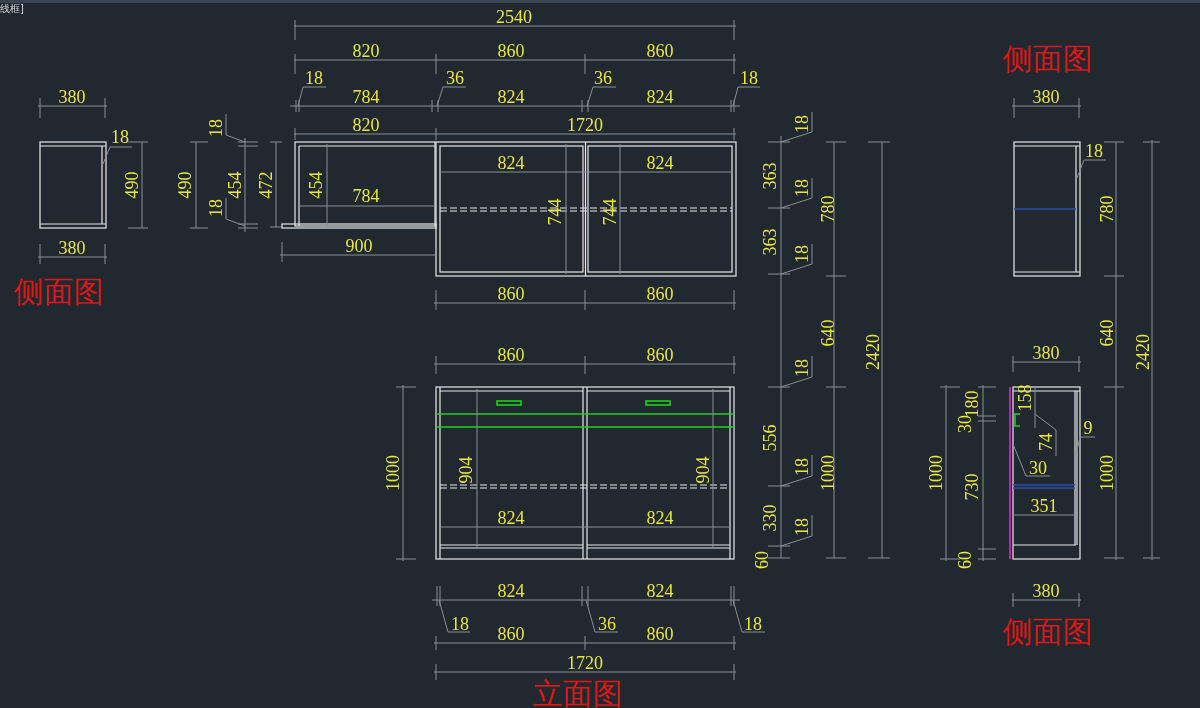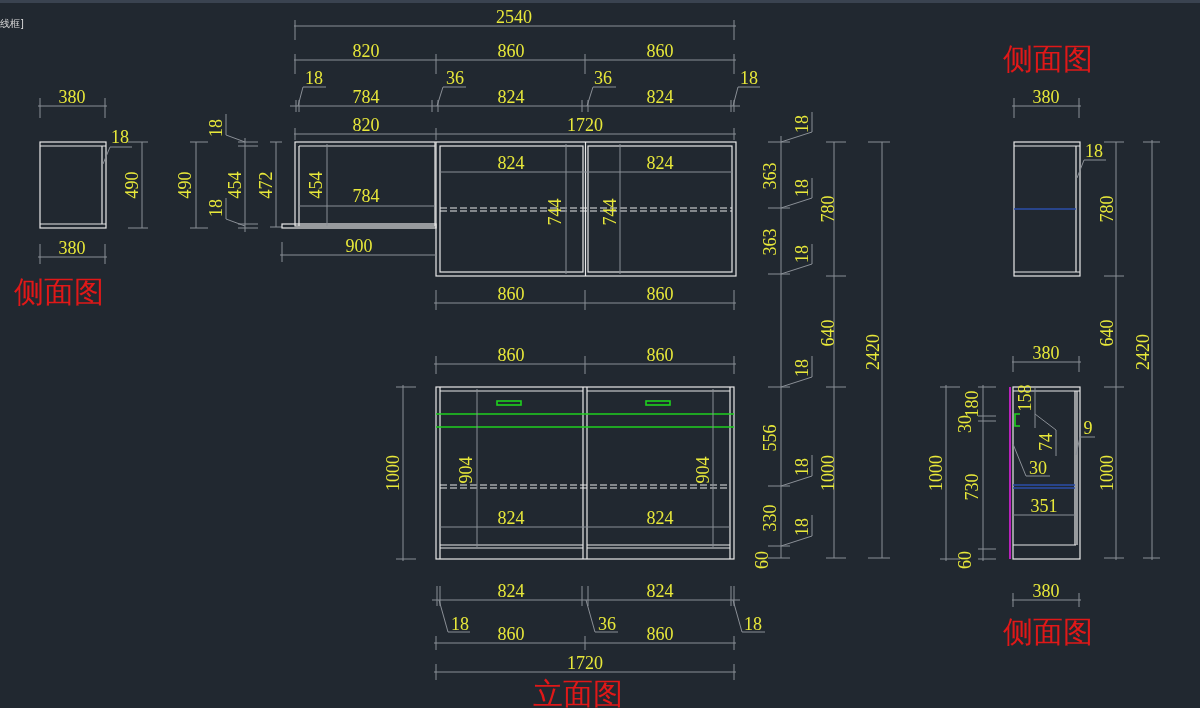--- a/index.html
+++ b/index.html
@@ -1,18 +1,18 @@
 <!DOCTYPE html>
 <html><head>
 <meta charset="utf-8">
 <style>
   html, body { margin:0; padding:0; background:#212830; }
   body { width:1200px; height:708px; overflow:hidden; position:relative; font-family:"Liberation Serif", serif; }
   .topbar { position:absolute; left:0; top:0; width:1200px; height:3px; background:#3a4350; }
-  .viewlabel { position:absolute; left:0; top:17px; font-family:"DejaVu Sans", sans-serif; font-size:10px; color:#d8d8d8; }
+  .viewlabel { position:absolute; left:0; top:2px; font-family:"DejaVu Sans", sans-serif; font-size:10px; color:#d8d8d8; }
   svg { position:absolute; left:0; top:0; }
   .ln { stroke:#e8e8e8; stroke-width:1.2; fill:none; }
   .dim { stroke:#8a8f96; stroke-width:1; fill:none; }
   .grn { stroke:#1fd11f; stroke-width:1.6; fill:none; }
   .blu { stroke:#2b4ea8; stroke-width:1.6; fill:none; }
   .mag { stroke:#e020e0; stroke-width:1.6; fill:none; }
   .dash { stroke:#e8e8e8; stroke-width:1.2; stroke-dasharray:7 3; fill:none; }
   .dt { fill:#e8e83a; font-family:"Liberation Serif", serif; font-size:18px; }
   .ttl { fill:#e01818; font-family:"DejaVu Serif", serif; font-size:30px; }
 </style>

